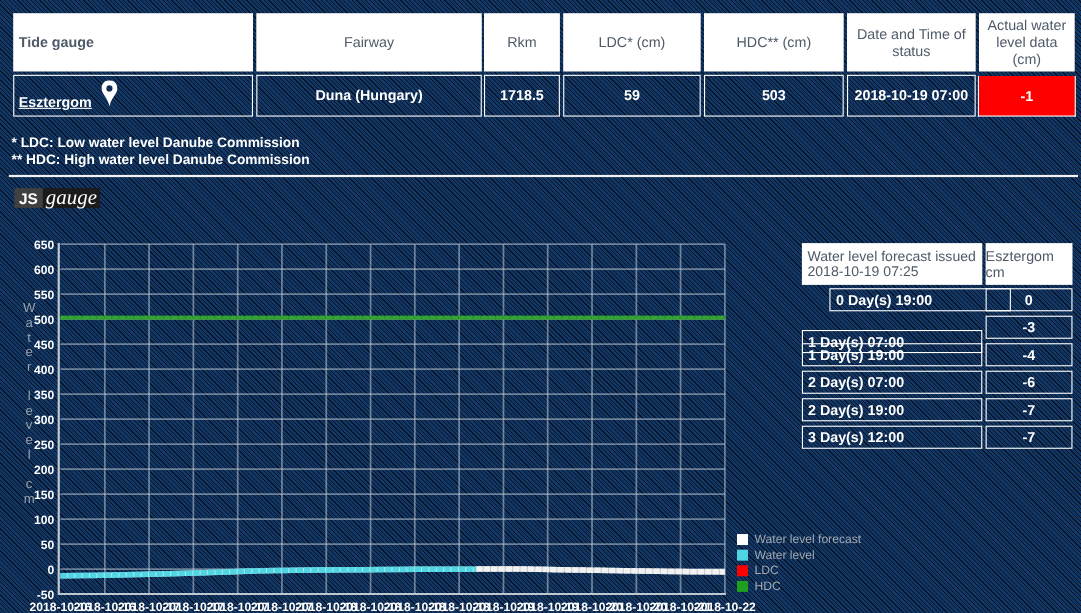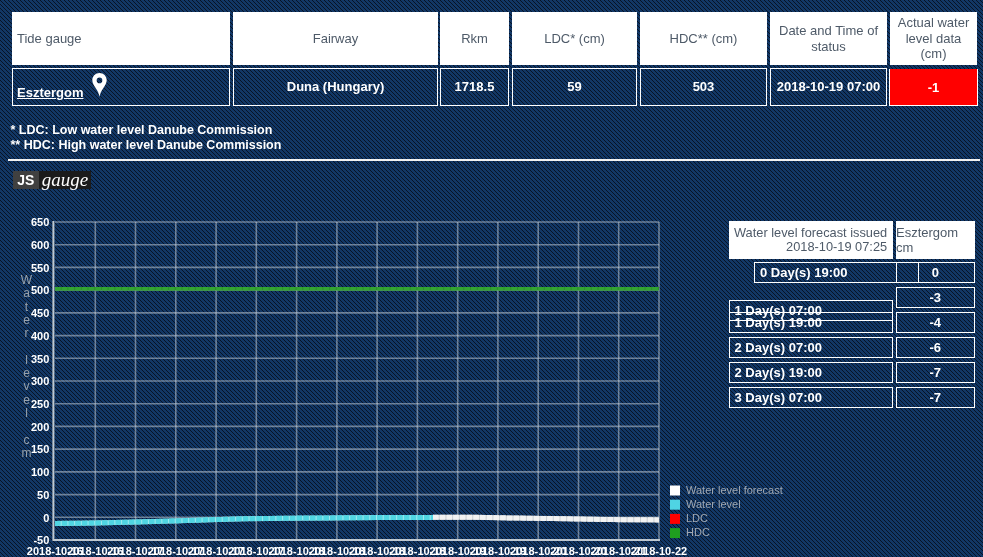--- a/index.html
+++ b/index.html
@@ -12,21 +12,21 @@
 }
 .cell{position:absolute;box-sizing:border-box;}
 .hcell{background:#fff;color:#4e5a68;font-size:13px;display:flex;align-items:center;justify-content:center;text-align:center;line-height:15.5px;}
 .dcell{border:1px solid #fff;color:#fff;font-weight:bold;font-size:13px;display:flex;align-items:center;justify-content:center;}
 #root{position:relative;width:983px;height:557px;}
 </style>
 </head>
 <body>
 <div id="root">
 
-  <div class="cell hcell" style="left:12px;top:12px;width:218px;height:53px;justify-content:flex-start;padding-left:5px;">Tide gauge</div>
+  <div class="cell hcell" style="left:12px;top:12px;width:218px;height:53px;justify-content:flex-start;padding-left:5px;font-weight:bold;">Tide gauge</div>
   <div class="cell hcell" style="left:233px;top:12px;width:205px;height:53px;">Fairway</div>
   <div class="cell hcell" style="left:440px;top:12px;width:69px;height:53px;">Rkm</div>
   <div class="cell hcell" style="left:512px;top:12px;width:125px;height:53px;">LDC* (cm)</div>
   <div class="cell hcell" style="left:640px;top:12px;width:127px;height:53px;">HDC** (cm)</div>
   <div class="cell hcell" style="left:770px;top:12px;width:117px;height:53px;">Date and Time of status</div>
   <div class="cell hcell" style="left:890px;top:12px;width:87px;height:53px;">Actual water<br>level data<br>(cm)</div>
 
   <div class="cell dcell" style="left:12px;top:67.5px;width:218px;height:38px;justify-content:flex-start;position:absolute;">
     <span style="text-decoration:underline;position:absolute;left:4px;top:16.5px;">Esztergom</span>
     <svg width="15" height="24" viewBox="0 0 14.6 24" style="position:absolute;left:78.9px;top:4.3px;">
@@ -155,27 +155,27 @@
       <rect x="670" y="528.1" width="10" height="10" fill="#1f9e1f"></rect>
       <g fill="#a0a8b2" font-size="11" font-family="Liberation Sans, sans-serif">
         <text x="686" y="493.8">Water level forecast</text>
         <text x="686" y="508.0">Water level</text>
         <text x="686" y="522.2">LDC</text>
         <text x="686" y="536.4">HDC</text>
       </g>
     </g>
   </svg>
 
-  <div class="cell" style="left:728.5px;top:220.5px;width:164.5px;height:38.5px;background:#fff;color:#4e5a68;font-size:12.8px;line-height:13.8px;padding:0 0 0 5.5px;display:flex;align-items:center;text-align:right;">Water level forecast issued<br>2018-10-19 07:25</div>
+  <div class="cell" style="left:728.5px;top:220.5px;width:164.5px;height:38.5px;background:#fff;color:#4e5a68;font-size:12.8px;line-height:13.8px;padding:0 0 0 5.5px;display:flex;align-items:center;">Water level forecast issued<br>2018-10-19 07:25</div>
   <div class="cell" style="left:896px;top:220.5px;width:78.5px;height:38.5px;background:#fff;color:#4e5a68;font-size:13px;display:flex;align-items:center;justify-content:center;">Esztergom cm</div>
   <div class="cell dcell" style="left:754px;top:262px;width:164.5px;height:20.5px;justify-content:flex-start;padding-left:5px;font-size:13px;text-align:center;">0 Day(s) 19:00</div>
   <div class="cell dcell" style="left:896px;top:262px;width:78.5px;height:20.5px;font-size:13px;">0</div>
   <div class="cell dcell" style="left:728.5px;top:300px;width:164.5px;height:20.5px;justify-content:flex-start;padding-left:5px;font-size:13px;">1 Day(s) 07:00</div>
   <div class="cell dcell" style="left:896px;top:287px;width:78.5px;height:20.5px;font-size:13px;">-3</div>
   <div class="cell dcell" style="left:728.5px;top:312px;width:164.5px;height:20.5px;justify-content:flex-start;padding-left:5px;font-size:13px;">1 Day(s) 19:00</div>
   <div class="cell dcell" style="left:896px;top:312px;width:78.5px;height:20.5px;font-size:13px;">-4</div>
   <div class="cell dcell" style="left:728.5px;top:337px;width:164.5px;height:20.5px;justify-content:flex-start;padding-left:5px;font-size:13px;">2 Day(s) 07:00</div>
   <div class="cell dcell" style="left:896px;top:337px;width:78.5px;height:20.5px;font-size:13px;">-6</div>
   <div class="cell dcell" style="left:728.5px;top:362px;width:164.5px;height:20.5px;justify-content:flex-start;padding-left:5px;font-size:13px;">2 Day(s) 19:00</div>
   <div class="cell dcell" style="left:896px;top:362px;width:78.5px;height:20.5px;font-size:13px;">-7</div>
-  <div class="cell dcell" style="left:728.5px;top:387px;width:164.5px;height:20.5px;justify-content:flex-start;padding-left:5px;font-size:13px;">3 Day(s) 07:00</div>
+  <div class="cell dcell" style="left:728.5px;top:387px;width:164.5px;height:20.5px;justify-content:flex-start;padding-left:5px;font-size:13px;">3 Day(s) 12:00</div>
   <div class="cell dcell" style="left:896px;top:387px;width:78.5px;height:20.5px;font-size:13px;">-7</div>
 </div>
 
 </body></html>

